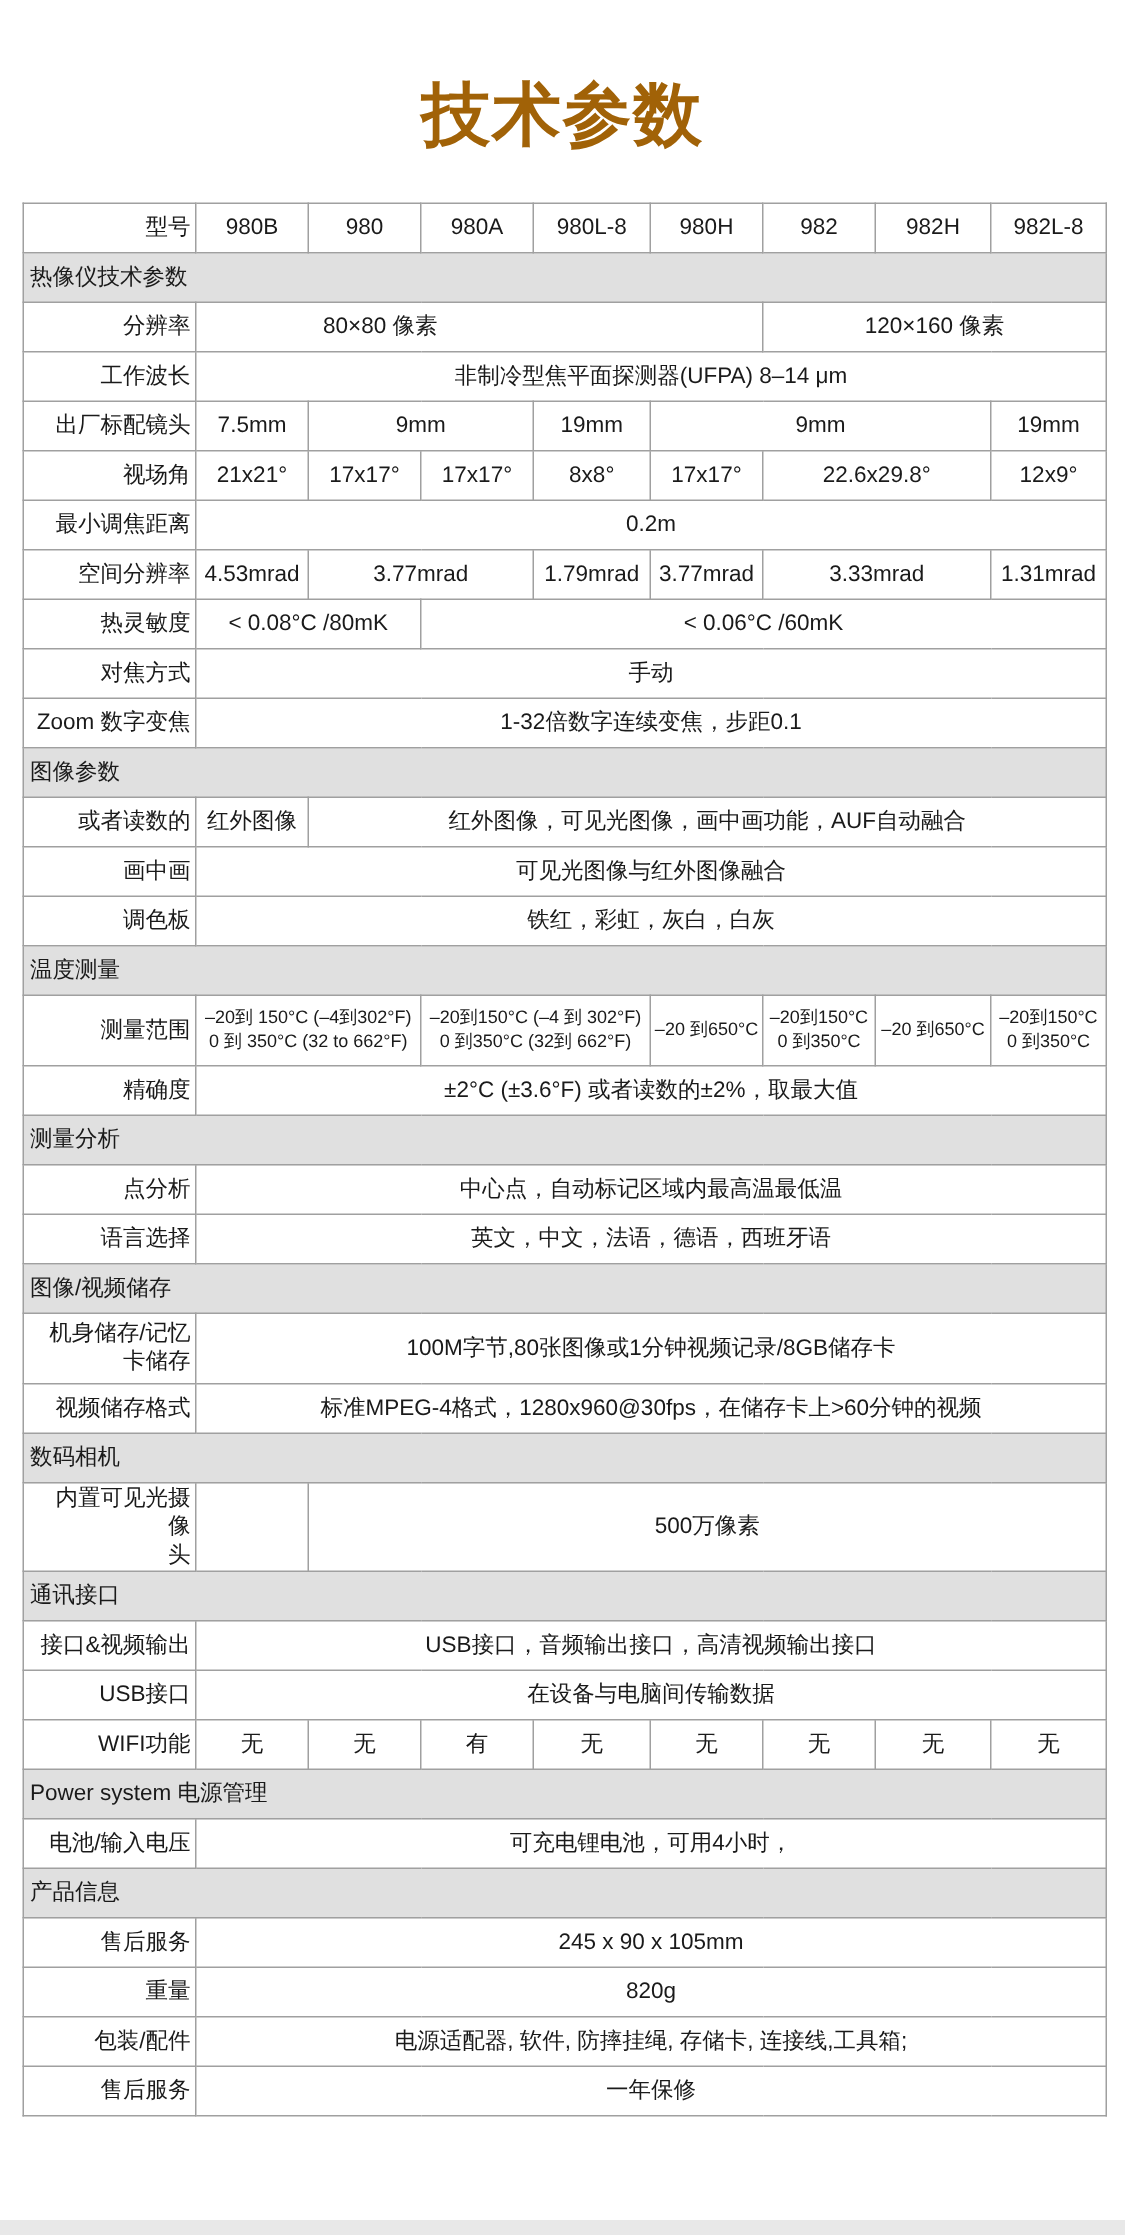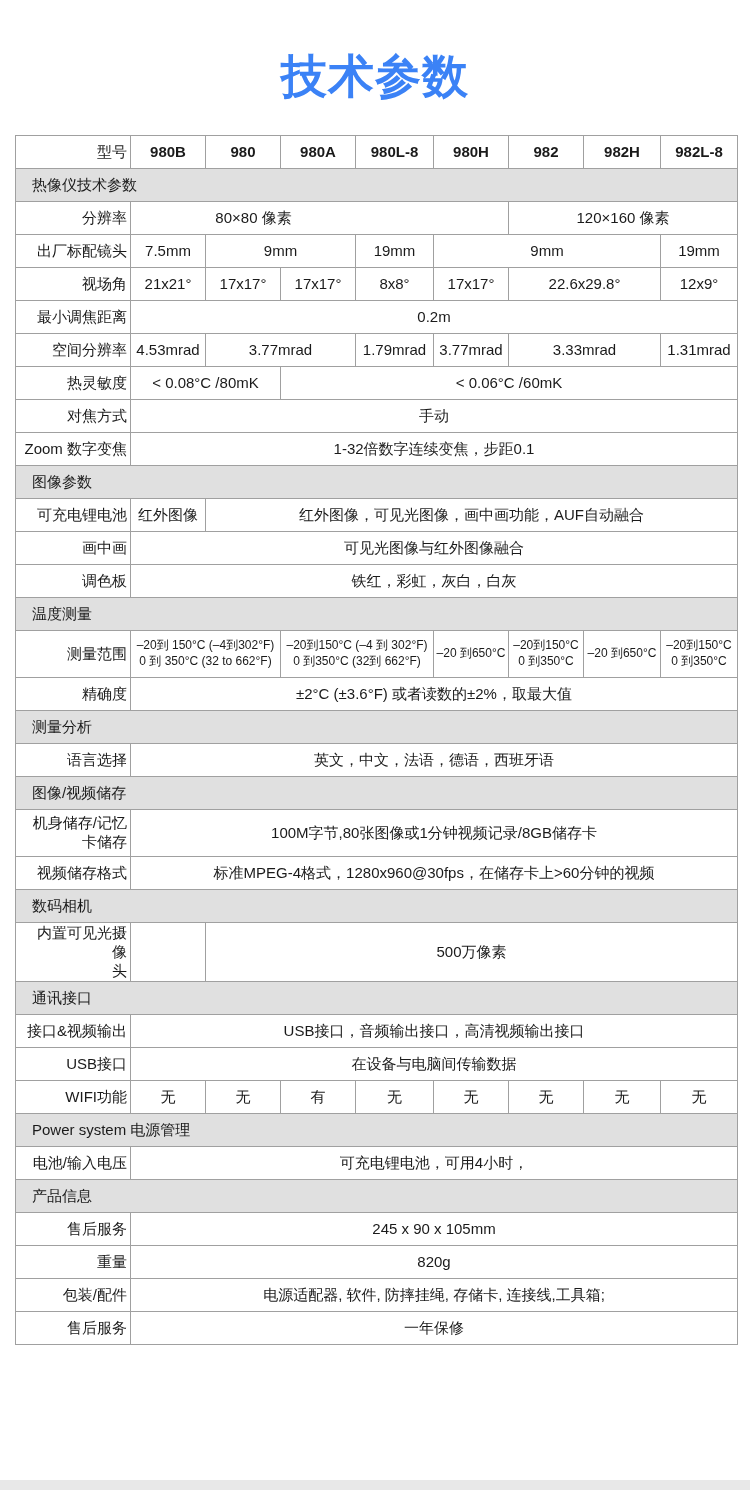--- a/index.html
+++ b/index.html
@@ -3,40 +3,40 @@
 <meta charset="utf-8">
 <style>
   html,body{margin:0;padding:0;}
   body{
     width:750px;height:1490px;background:#ffffff;position:relative;
     font-family:"Liberation Sans","DejaVu Sans",sans-serif;
     color:#1a1a1a;overflow:hidden;
   }
   .page-title{
     margin:0;padding-top:44px;height:64px;
-    text-align:center;font-size:46px;font-weight:bold;color:#3b82f6;
+    text-align:center;font-size:46px;font-weight:bold;color:#a16207;
     letter-spacing:1px;line-height:64px;
   }
   table.spec{
     border-collapse:collapse;table-layout:fixed;
     width:722px;margin:27px 0 0 15px;
   }
   table.spec td{
     border:1px solid #a0a0a0;
     font-size:15px;line-height:1.25;
     height:30px;padding:1px 3px;
     text-align:center;vertical-align:middle;
     white-space:pre-line;word-break:break-all;
     color:#1a1a1a;background:#ffffff;
   }
   table.spec td.rowlabel{text-align:right;padding-left:8px;}
   table.spec td.section{
-    background:#e0e0e0;text-align:left;padding-left:16px;
-  }
-  table.spec td.b{font-weight:bold;}
+    background:#e0e0e0;text-align:left;padding-left:4px;
+  }
+  table.spec td.b{font-weight:normal;}
   table.spec tr.tall td{height:44px;}
   table.spec tr.small td.val{font-size:12px;line-height:1.3;padding:1px 2px;}
   table.spec td.shift-left{padding-right:135px;}
   .bottom-strip{
     position:absolute;left:0;top:1480px;width:750px;height:10px;
     background:#e8e8e8;
   }
 </style>
 </head>
 <body>
@@ -69,20 +69,24 @@
       </tr>
       <tr>
         <td colspan="9" class="section">热像仪技术参数</td>
       </tr>
       <tr>
         <td class="rowlabel">分辨率</td>
         <td colspan="5" class="val shift-left">80×80 像素</td>
         <td colspan="3" class="val">120×160 像素</td>
       </tr>
       <tr>
+        <td class="rowlabel">工作波长</td>
+        <td colspan="8" class="val">非制冷型焦平面探测器(UFPA)  8–14 μm</td>
+      </tr>
+      <tr>
         <td class="rowlabel">出厂标配镜头</td>
         <td colspan="1" class="val">7.5mm</td>
         <td colspan="2" class="val">9mm</td>
         <td colspan="1" class="val">19mm</td>
         <td colspan="3" class="val">9mm</td>
         <td colspan="1" class="val">19mm</td>
       </tr>
       <tr>
         <td class="rowlabel">视场角</td>
         <td colspan="1" class="val">21x21°</td>
@@ -116,21 +120,21 @@
         <td colspan="8" class="val">手动</td>
       </tr>
       <tr>
         <td class="rowlabel">Zoom 数字变焦</td>
         <td colspan="8" class="val">1-32倍数字连续变焦，步距0.1</td>
       </tr>
       <tr>
         <td colspan="9" class="section">图像参数</td>
       </tr>
       <tr>
-        <td class="rowlabel">可充电锂电池</td>
+        <td class="rowlabel">或者读数的</td>
         <td colspan="1" class="val">红外图像</td>
         <td colspan="7" class="val">红外图像，可见光图像，画中画功能，AUF自动融合</td>
       </tr>
       <tr>
         <td class="rowlabel">画中画</td>
         <td colspan="8" class="val">可见光图像与红外图像融合</td>
       </tr>
       <tr>
         <td class="rowlabel">调色板</td>
         <td colspan="8" class="val">铁红，彩虹，灰白，白灰</td>
@@ -152,20 +156,24 @@
 0 到350°C</td>
       </tr>
       <tr>
         <td class="rowlabel">精确度</td>
         <td colspan="8" class="val">±2°C (±3.6°F) 或者读数的±2%，取最大值</td>
       </tr>
       <tr>
         <td colspan="9" class="section">测量分析</td>
       </tr>
       <tr>
+        <td class="rowlabel">点分析</td>
+        <td colspan="8" class="val">中心点，自动标记区域内最高温最低温</td>
+      </tr>
+      <tr>
         <td class="rowlabel">语言选择</td>
         <td colspan="8" class="val">英文，中文，法语，德语，西班牙语</td>
       </tr>
       <tr>
         <td colspan="9" class="section">图像/视频储存</td>
       </tr>
       <tr class="tall">
         <td class="rowlabel">机身储存/记忆
 卡储存</td>
         <td colspan="8" class="val">100M字节,80张图像或1分钟视频记录/8GB储存卡</td>

